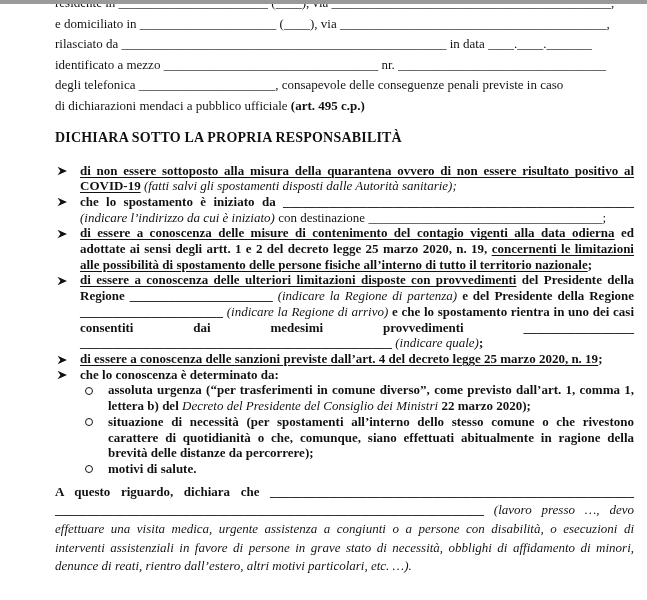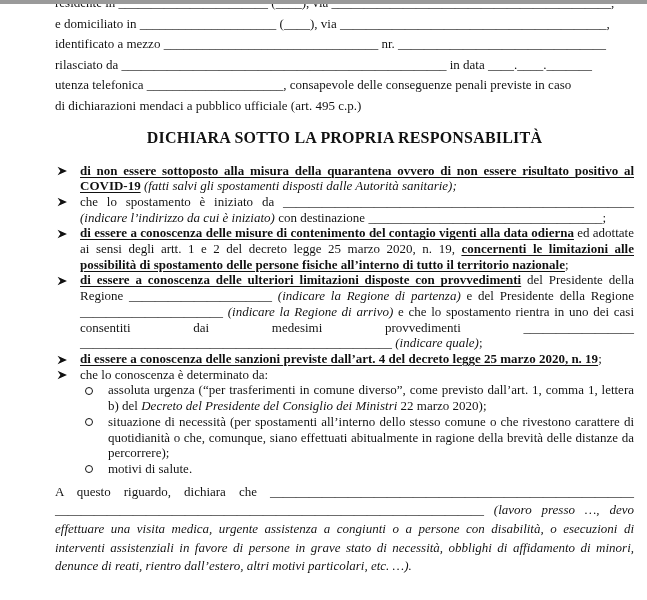--- a/index.html
+++ b/index.html
@@ -17,23 +17,23 @@
   }
   .content{padding:0 13px 0 55px;}
   .intro{margin-top:-11px;}
   .intro-line{
     line-height:20.6px;
     white-space:nowrap;
     overflow:hidden;
   }
   .doc-heading{
     margin:10px 0 0 0;
-    font-size:16px;
+    font-size:14px;
     font-weight:bold;
-    text-align:center;
+    text-align:left;
     line-height:21px;
     letter-spacing:0.2px;
   }
   .bullet-list{margin-top:15px;}
   .li{position:relative; text-align:justify; line-height:15.7px;}
   .l1{padding-left:25px;}
   .l2{margin-left:27px; padding-left:26px;}
   .marker1{
     position:absolute;left:2px;top:3.5px;
     width:11px;height:10px;display:block;
@@ -41,37 +41,37 @@
   .marker2{
     position:absolute;left:3px;top:4.5px;
     width:6px;height:6px;
     border:1.2px solid #161616;
     border-radius:50%;
     display:block;
   }
   .closing{margin-top:6px; text-align:justify; line-height:18.7px;}
   
   .s-r{font-weight:normal;}
-  .s-b{font-weight:normal;}
+  .s-b{font-weight:bold;}
   .s-i{font-style:italic;}
   .s-bi{font-weight:normal;font-style:italic;}
   .s-bu{font-weight:bold;text-decoration:underline;text-underline-offset:2px;text-decoration-thickness:1px;}
 </style>
 </head>
 <body>
 
 <div class="page">
   <div class="content">
 
     <div class="intro">
       <div class="intro-line"><span class="s-r">residente in </span><span class="s-r">_______________________</span><span class="s-r"> (</span><span class="s-r">____</span><span class="s-r">), via </span><span class="s-r">___________________________________________</span><span class="s-r">,</span></div>
       <div class="intro-line"><span class="s-r">e domiciliato in </span><span class="s-r">_____________________</span><span class="s-r"> (</span><span class="s-r">____</span><span class="s-r">), via </span><span class="s-r">_________________________________________</span><span class="s-r">,</span></div>
+      <div class="intro-line"><span class="s-r">rilasciato da </span><span class="s-r">__________________________________________________</span><span class="s-r"> in data </span><span class="s-r">____</span><span class="s-r">.</span><span class="s-r">____</span><span class="s-r">.</span><span class="s-r">_______</span></div>
       <div class="intro-line"><span class="s-r">identificato a mezzo </span><span class="s-r">_________________________________</span><span class="s-r"> nr. </span><span class="s-r">________________________________</span></div>
-      <div class="intro-line"><span class="s-r">rilasciato da </span><span class="s-r">__________________________________________________</span><span class="s-r"> in data </span><span class="s-r">____</span><span class="s-r">.</span><span class="s-r">____</span><span class="s-r">.</span><span class="s-r">_______</span></div>
-      <div class="intro-line"><span class="s-r">utenza telefonica </span><span class="s-r">_____________________</span><span class="s-r">, consapevole delle conseguenze penali previste in caso</span></div>
+      <div class="intro-line"><span class="s-r">degli telefonica </span><span class="s-r">_____________________</span><span class="s-r">, consapevole delle conseguenze penali previste in caso</span></div>
       <div class="intro-line"><span class="s-r">di dichiarazioni mendaci a pubblico ufficiale </span><span class="s-b">(art. 495 c.p.)</span></div>
     </div>
 
     <div class="doc-heading">DICHIARA SOTTO LA PROPRIA RESPONSABILITÀ</div>
 
     <div class="bullet-list">
 
       <div class="li l1">
         <svg class="marker1" viewBox="0 0 11 10">
             <path d="M0.5 0.8 L10 5 L0.5 9.2 L3.4 5 Z" fill="#161616"></path>

